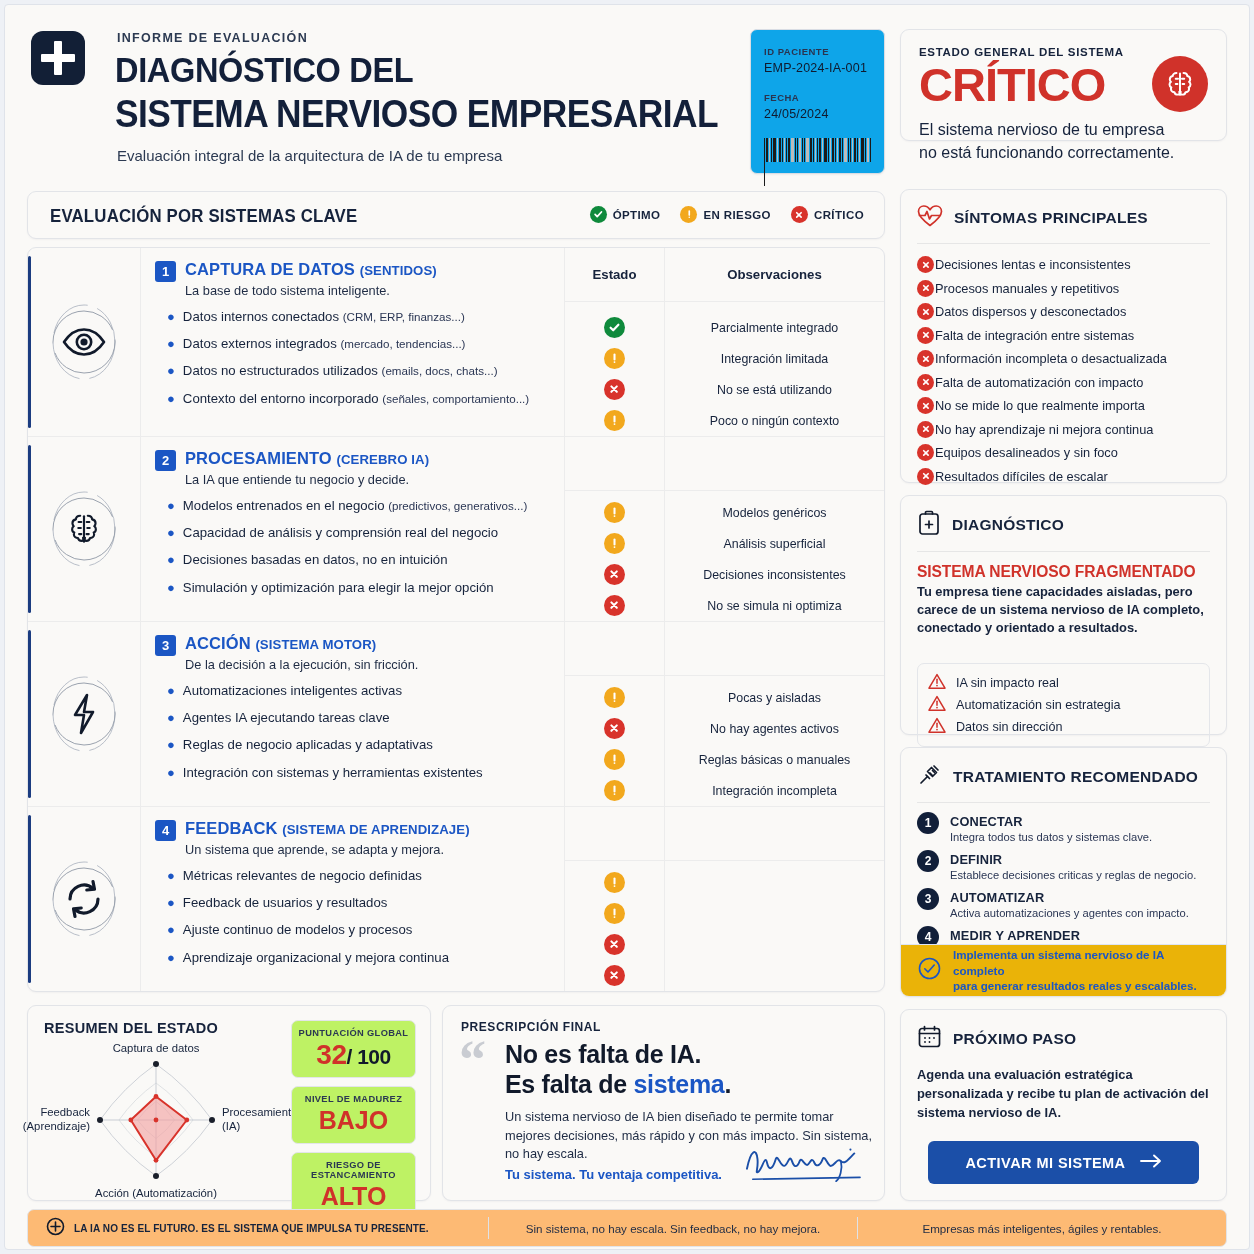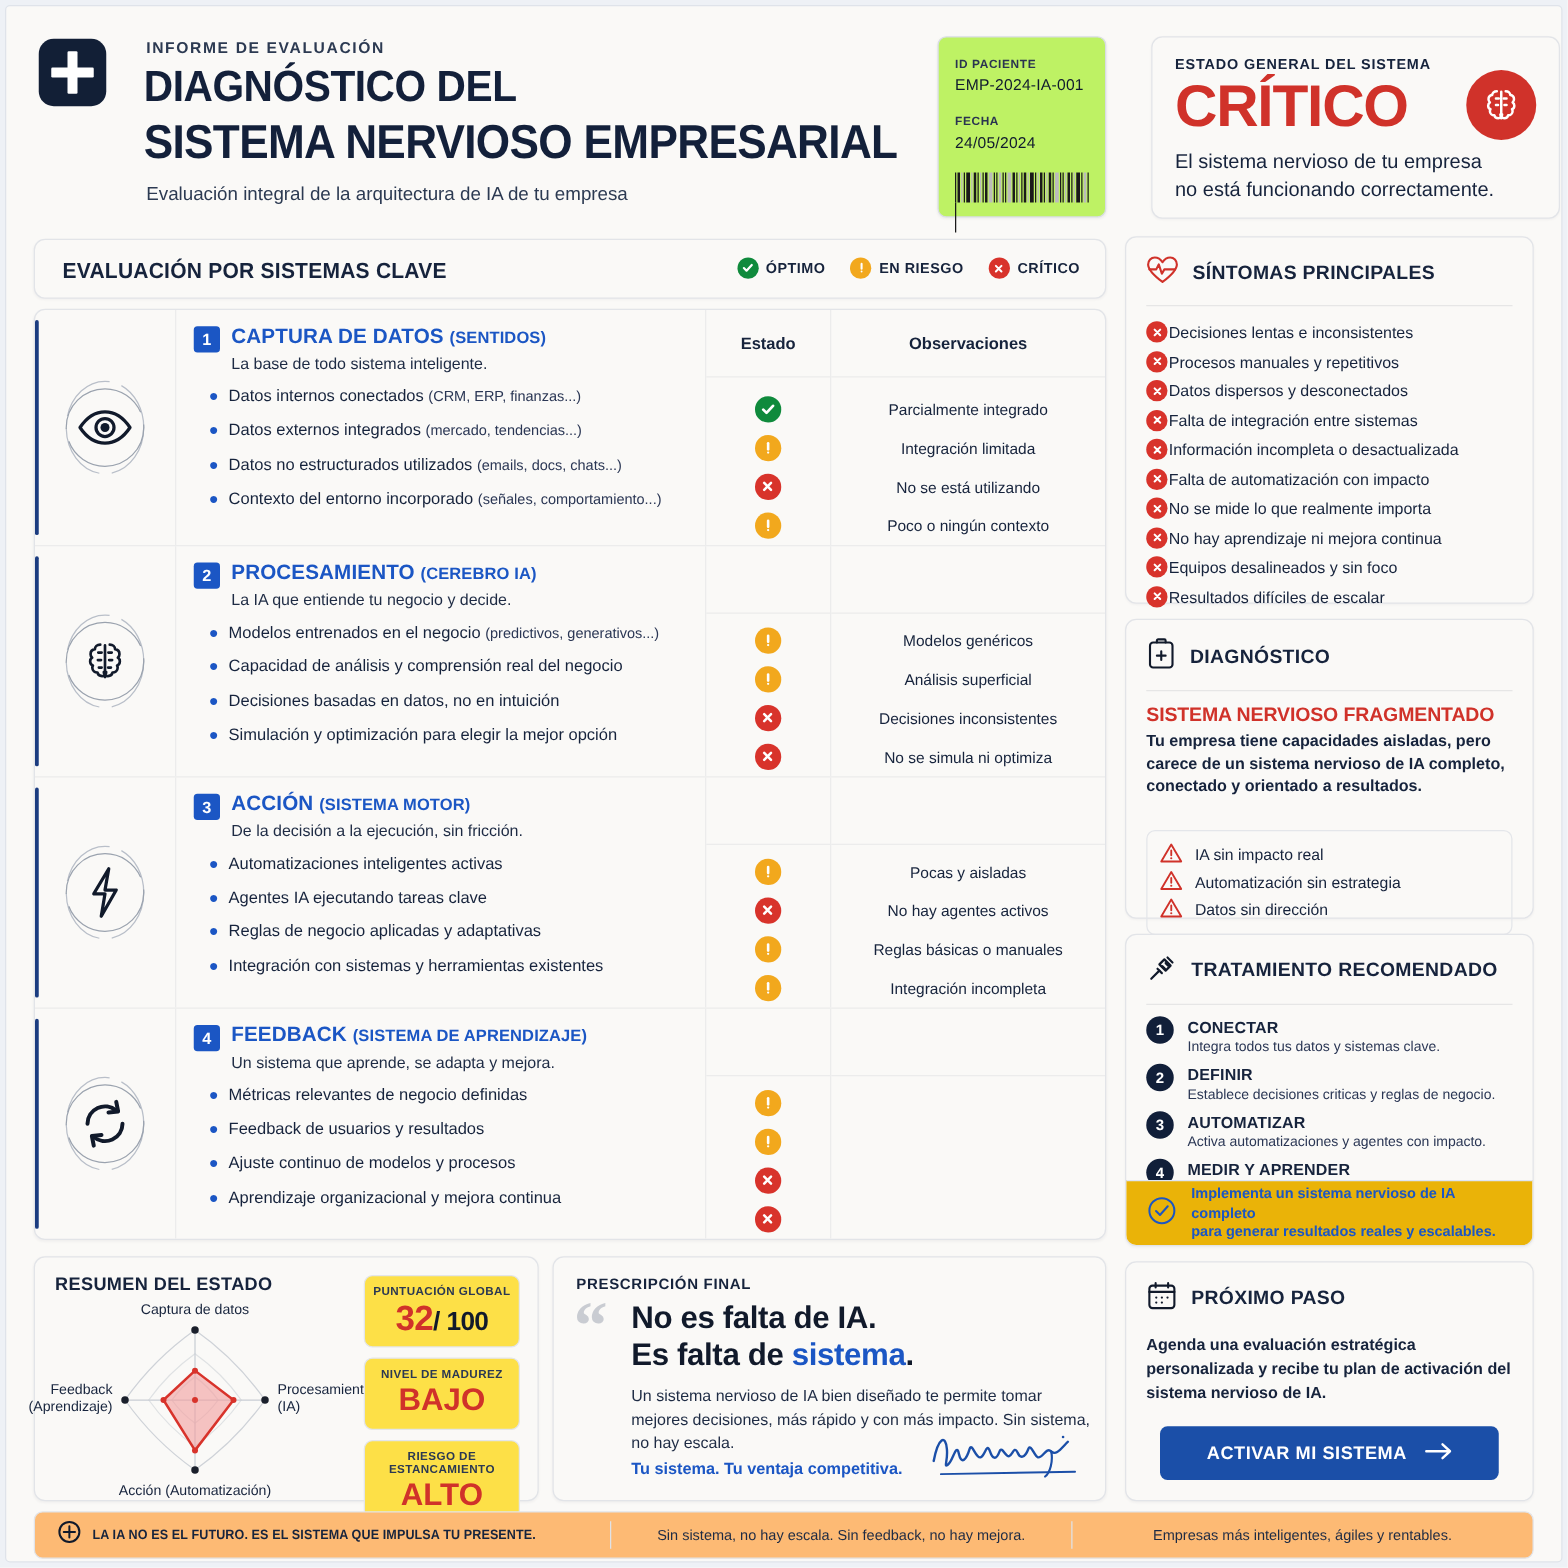--- a/index.html
+++ b/index.html
@@ -40,40 +40,40 @@
     font-size:38px; font-weight:bold; letter-spacing:-0.6px; color:#13203a;
     transform:scaleX(.93); transform-origin:left top;
   }
   .hdr-sub{
     position:absolute; left:112px; top:142px;
     font-size:15px; color:#2c3a52;
   }
 
   .idcard{
     position:absolute; left:745px; top:24px; width:135px; height:145px;
-    background:#bef264; border:1px solid #d9dde4; border-radius:7px;
+    background:#0ea5e9; border:1px solid #d9dde4; border-radius:7px;
     box-shadow:0 1px 2px rgba(0,0,0,.05);
   }
   .idcard .lbl{ position:absolute; left:13px; font-size:9.5px; font-weight:bold; letter-spacing:.5px; color:#2a3침; color:#2a3450; }
   .idcard .lbl1{ top:16px; }
   .idcard .val1{ position:absolute; left:13px; top:31px; font-size:12.5px; color:#101a2e; letter-spacing:.2px;}
   .idcard .lbl2{ top:62px; }
   .idcard .val2{ position:absolute; left:13px; top:77px; font-size:12.5px; color:#101a2e; letter-spacing:.2px;}
   .barcode{ position:absolute; left:13px; top:108px; width:108px; height:24px; }
   .barcode i{ display:inline-block; width:1px; height:24px; background:#1a1a1a; margin-right:1px; vertical-align:top;}
   .barcode i.w{ width:2px; }
   .barcode i.x{ width:3px; }
   .barcode i.l{ background:#bbb; }
 
   
   .card{
     background:#faf9f7; border:1px solid #e2e4e8; border-radius:9px;
     box-shadow:0 1px 2px rgba(15,23,42,.04);
   }
-  .status-card{ position:absolute; left:916px; top:24px; width:327px; height:146px; padding:16px 18px; }
+  .status-card{ position:absolute; left:895px; top:24px; width:327px; height:112px; padding:16px 18px; }
   .status-card .k{ font-size:11.5px; font-weight:bold; letter-spacing:.7px; color:#16233c; }
   .status-card .big{ font-size:47px; font-weight:bold; color:#d0322a; letter-spacing:-1px; line-height:1.05; margin-top:2px; }
   .status-card .d1,.status-card .d2{ font-size:16px; color:#16233c; line-height:1.42; }
   .status-card .d1{ margin-top:10px; }
   .brain-circle{
     position:absolute; right:18px; top:26px; width:56px; height:56px;
     border-radius:50%; background:#d0322a;
     display:flex; align-items:center; justify-content:center;
   }
 
@@ -127,21 +127,21 @@
   .colhead{ height:54px; display:flex; align-items:center; justify-content:center; font-size:13.2px; font-weight:bold; color:#16233c; border-bottom:1px solid #ececec;}
   .cells{ padding-top:0; }
   .cell{ height:31px; display:flex; align-items:center; justify-content:center; font-size:12.4px; color:#16233c;}
   .spacer{ height:54px; border-bottom:1px solid #ececec; }
 
   
   .summary-card{ position:absolute; left:22px; top:1000px; width:404px; height:196px; padding:14px 16px; }
   .summary-card h3{ font-size:14.5px; font-weight:bold; letter-spacing:.3px; color:#16233c; }
   .radar-wrap{ position:absolute; left:10px; top:30px; width:270px; height:165px;}
   .scores{ position:absolute; right:14px; top:14px; width:125px; }
-  .score-box{ border:1px solid #e3e5e9; border-radius:7px; background:#fde047; padding:7px 6px 8px; text-align:center; }
+  .score-box{ border:1px solid #e3e5e9; border-radius:7px; background:#bef264; padding:7px 6px 8px; text-align:center; }
   .score-box + .score-box{ margin-top:8px; }
   .score-box .cap{ font-size:9.3px; font-weight:bold; letter-spacing:.35px; color:#2b3852; }
   .score-box .v{ font-size:28px; font-weight:bold; color:#d0322a; line-height:1.05; margin-top:2px; letter-spacing:-.5px;}
   .score-box .v .slash{ color:#111a2b; font-size:21px; }
   .score-box .v2{ font-size:25px; font-weight:bold; color:#d0322a; line-height:1.15; margin-top:2px;}
 
   .presc-card{ position:absolute; left:437px; top:1000px; width:443px; height:196px; padding:14px 18px; }
   .presc-card .cap{ font-size:12px; font-weight:bold; letter-spacing:.55px; color:#16233c;}
   .quote-mark{ position:absolute; left:16px; top:36px; font-size:54px; line-height:.7; color:#c9ccd2; font-family:"Liberation Serif", serif; font-weight:bold;}
   .presc-h1{ position:absolute; left:62px; top:34px; font-size:25px; font-weight:bold; color:#111a2b; letter-spacing:-.3px;}

